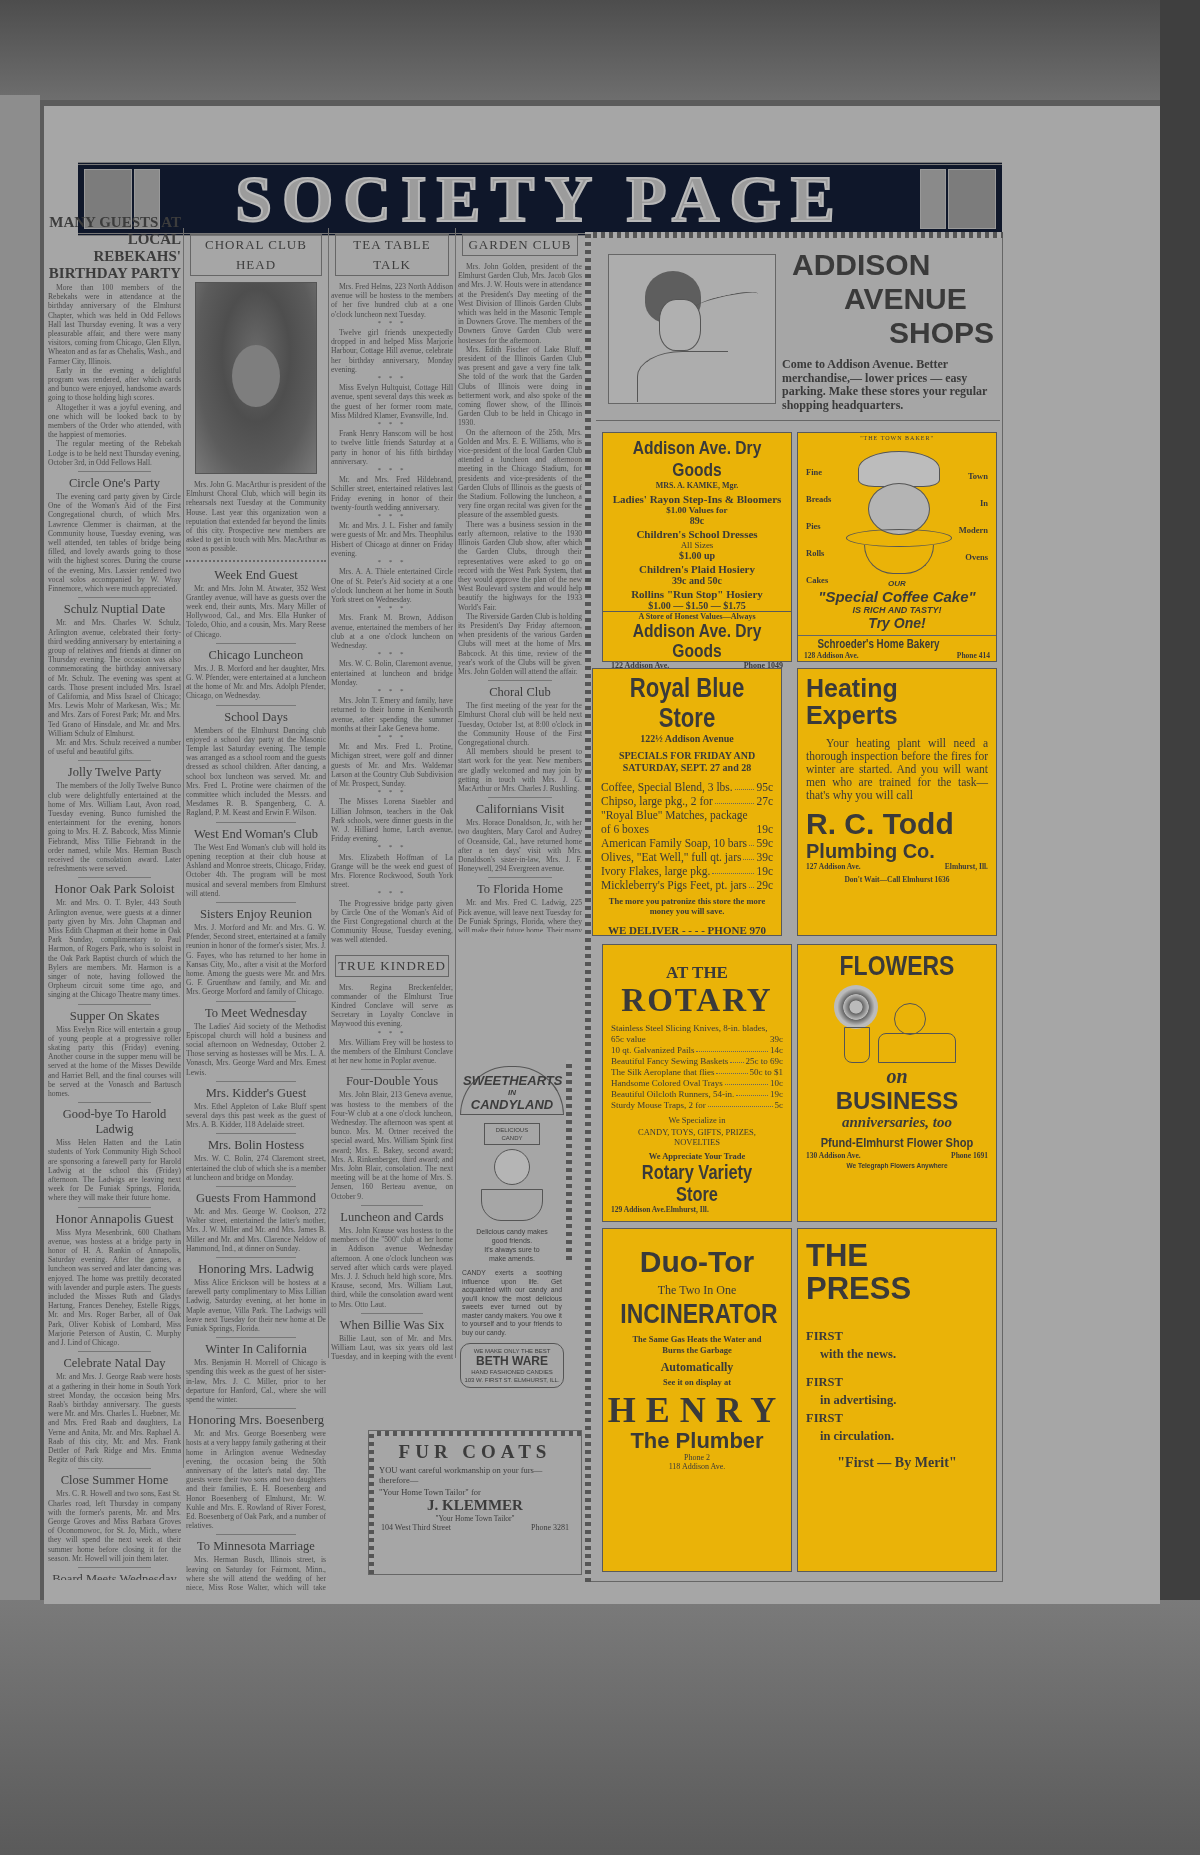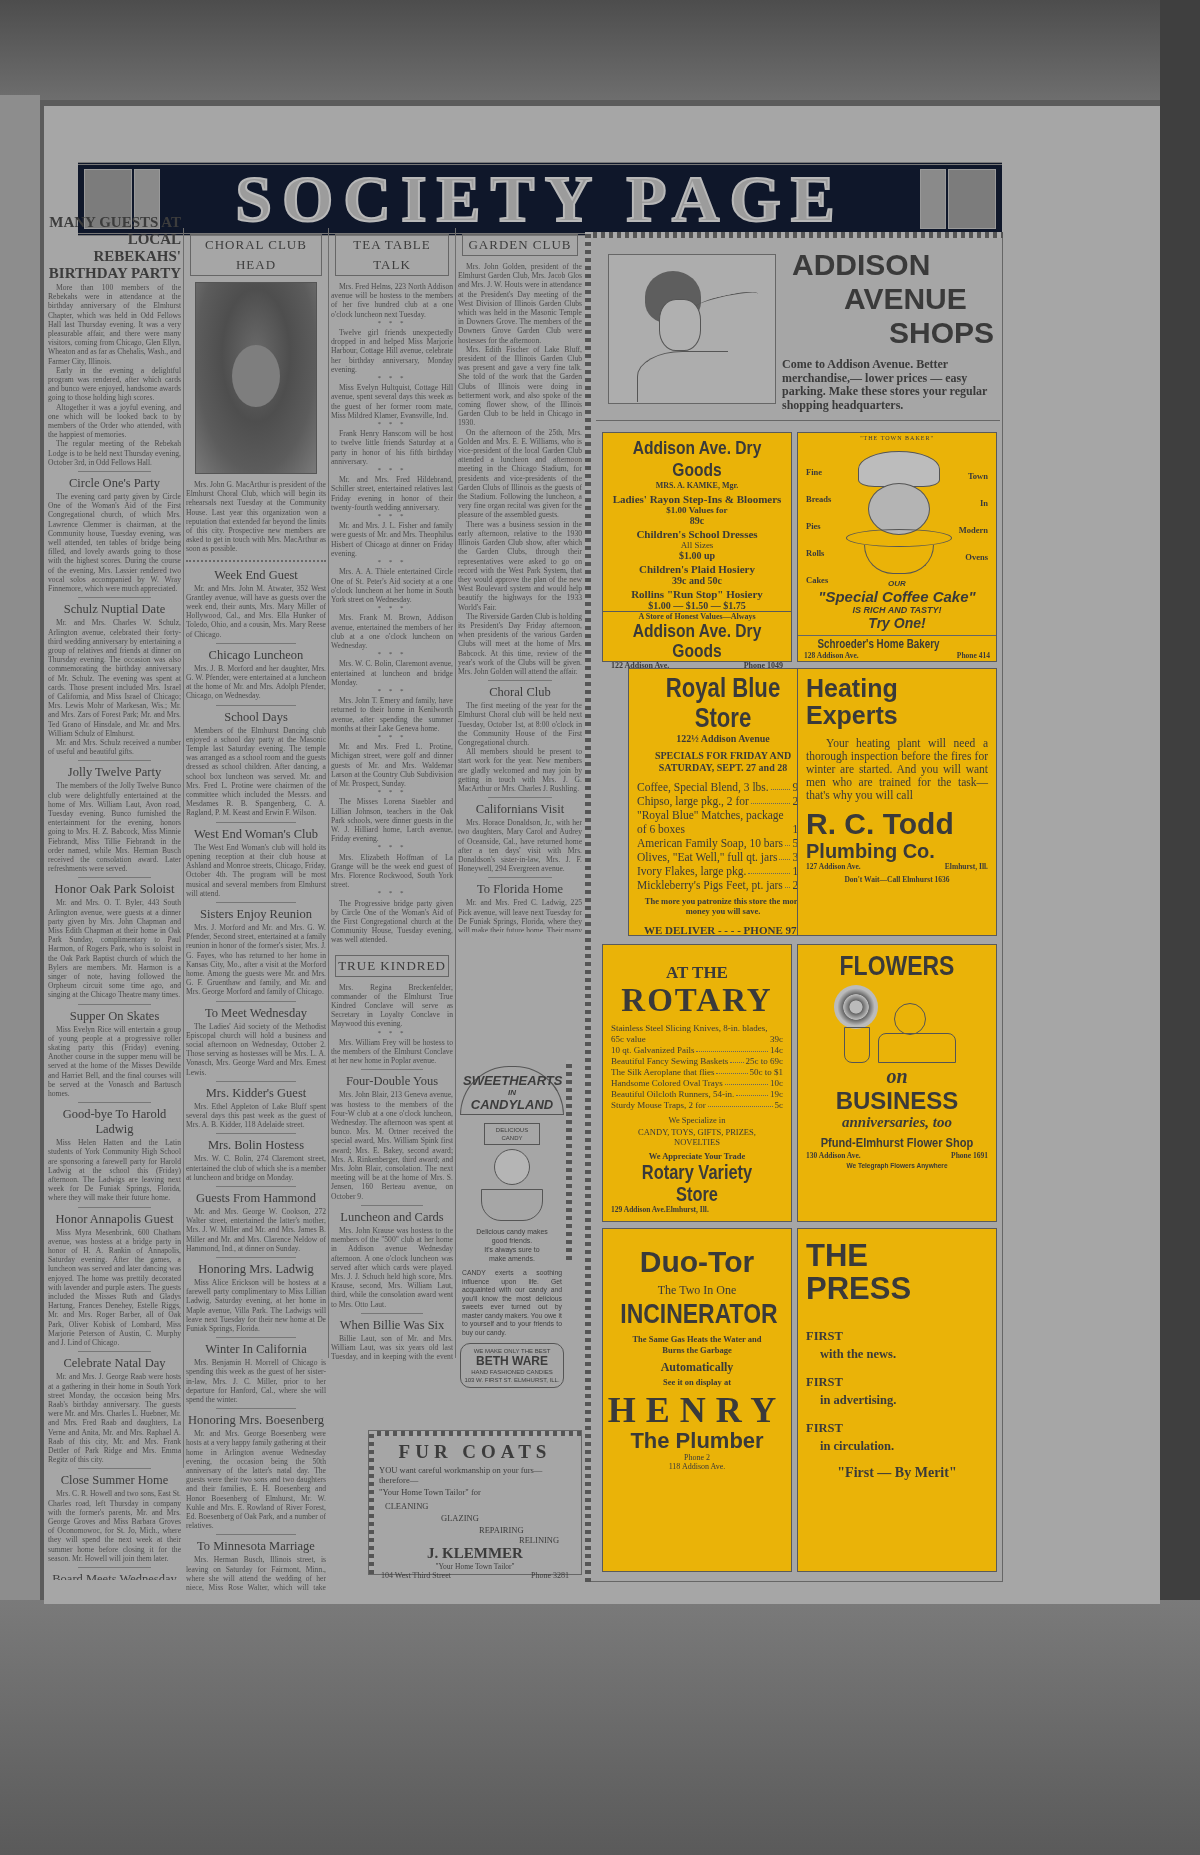--- a/index.html
+++ b/index.html
@@ -229,26 +229,20 @@
     <div>103 W. FIRST ST. ELMHURST, ILL.</div>
   </div>
 </div>
 
 <div style="position:absolute;left:368px;top:1430px;width:214px;height:145px;border:1.5px solid #666;box-sizing:border-box;color:#3c3c3c">
   <div class="checker" style="left:0;top:0;width:100%;height:5px"></div>
   <div class="checkerv" style="left:0;top:0;width:5px;height:100%"></div>
   <div style="text-align:center;font-size:19px;letter-spacing:5px;margin-top:10px;font-weight:bold">FUR COATS</div>
   <div style="font-size:8.5px;line-height:10px;padding:2px 10px">YOU want careful workmanship on your furs—therefore—</div>
   <div style="font-size:8.5px;line-height:10px;padding:0 10px">"Your Home Town Tailor" for</div>
-  <div style="font-size:8.5px;position:relative;height:48px">
-    <span style="position:absolute;left:16px;top:4px">CLEANING</span>
-    <span style="position:absolute;left:72px;top:16px">GLAZING</span>
-    <span style="position:absolute;left:110px;top:28px">REPAIRING</span>
-    <span style="position:absolute;left:150px;top:38px">RELINING</span>
-  </div>
   <div style="text-align:center;font-size:15px;font-weight:bold">J. KLEMMER</div>
   <div style="text-align:center;font-size:7.5px">"Your Home Town Tailor"</div>
   <div style="display:flex;justify-content:space-between;font-size:8px;padding:0 12px">
     <span>104 West Third Street</span>
     <span>Phone 3281</span>
   </div>
 </div>
 
 <div style="position:absolute;left:585px;top:232px;width:418px;height:1350px;border:1.5px solid #666;box-sizing:border-box"></div>
 <div class="checker" style="left:585px;top:232px;width:418px;height:6px"></div>
@@ -320,21 +314,21 @@
     <div style="font-size:14px">Try One!</div>
   </div>
   <div style="position:absolute;left:0;top:202px;width:100%;border-top:1px solid #666"></div>
   <div style="position:absolute;left:6px;top:204px;font-size:12px;font-weight:bold" class="cond">Schroeder's Home Bakery</div>
   <div style="position:absolute;left:6px;right:6px;top:218px;display:flex;justify-content:space-between;font-size:7.5px;font-weight:bold">
     <span>128 Addison Ave.</span>
     <span>Phone 414</span>
   </div>
 </div>
 
-<div class="ad" style="left:628px;top:668px;width:190px;height:268px;padding-top:4px">
+<div class="ad" style="left:592px;top:668px;width:190px;height:268px;padding-top:4px">
   <div class="cond" style="font-size:27px;line-height:30px">Royal Blue Store</div>
   <div style="font-size:10px;font-weight:bold">122½ Addison Avenue</div>
   <div style="font-size:10px;line-height:12px;font-weight:bold;margin:6px 8px">SPECIALS FOR FRIDAY AND SATURDAY, SEPT. 27 and 28</div>
   <div class="leader">
       <span class="n">Coffee, Special Blend, 3 lbs.</span>
       <span class="d"></span>
       <span class="v">95c</span>
     </div>
   <div class="leader">
       <span class="n">Chipso, large pkg., 2 for</span>
@@ -463,18 +457,18 @@
   <div style="font-size:8px">118 Addison Ave.</div>
 </div>
 
 <div class="ad" style="left:797px;top:1228px;width:200px;height:344px;text-align:left;padding:10px 8px">
   <div class="ss" style="font-size:31px;line-height:33px;font-weight:bold">THE</div>
   <div class="ss" style="font-size:31px;line-height:33px;font-weight:bold">PRESS</div>
   <div style="margin-top:22px;font-size:12.5px;font-weight:bold;line-height:18px">
     <div>FIRST</div>
     <div style="padding-left:14px;margin-bottom:10px">with the news.</div>
     <div>FIRST</div>
-    <div style="padding-left:14px;margin-bottom:10px">in advertising.</div>
+    <div style="padding-left:14px;">in advertising.</div>
     <div>FIRST</div>
     <div style="padding-left:14px;margin-bottom:10px">in circulation.</div>
   </div>
   <div style="font-size:14px;font-weight:bold;text-align:center;margin-top:2px">"First — By Merit"</div>
 </div>
 
 </body></html>

